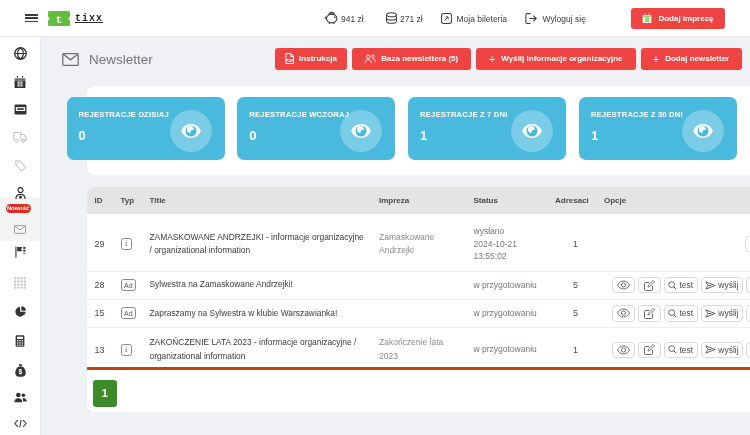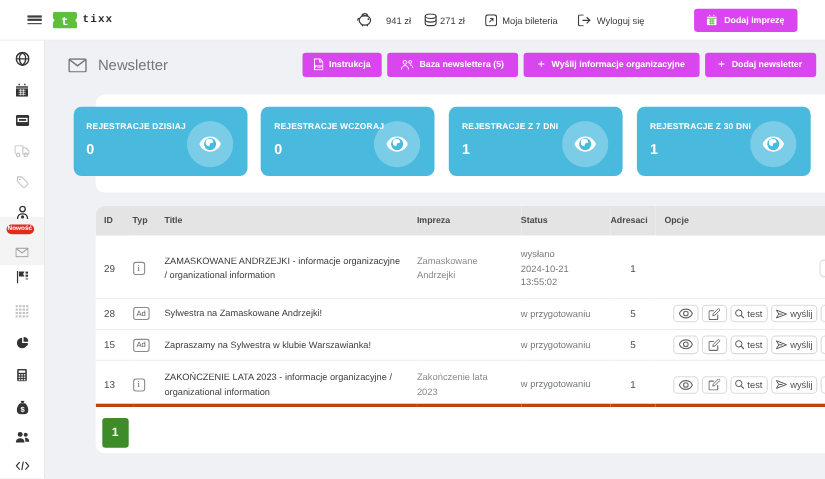--- a/index.html
+++ b/index.html
@@ -2,23 +2,23 @@
 <html><head>
 <meta charset="utf-8">
 <style>
   * { margin:0; padding:0; box-sizing:border-box; }
   html,body { width:750px; height:435px; }
   body { font-family:"Liberation Sans",sans-serif; background:#eff1f4; position:relative; overflow:hidden; }
   .abs { position:absolute; }
   
   #hdr { position:absolute; left:0; top:0; width:750px; height:37px; background:#fff; border-bottom:1px solid #e8eaec; }
   #burger div { width:13px; height:1.5px; background:#3c3c3c; margin-bottom:1.9px; }
-  #logotxt { font-family:"Liberation Mono",monospace; font-size:10px; letter-spacing:1px; color:#2c2c2c; font-weight:bold; }
+  #logotxt { font-family:"Liberation Mono",monospace; font-size:10px; letter-spacing:1px; color:#2c2c2c; font-weight:bold;text-decoration:underline; }
   .hnav { font-size:8.5px; color:#3b3b3b; }
-  .gbtn { background:#d946ef; color:#fff; font-weight:bold; border-radius:3px; display:flex; align-items:center; justify-content:center; }
+  .gbtn { background:#ef4444; color:#fff; font-weight:bold; border-radius:3px; display:flex; align-items:center; justify-content:center; }
   
   #side { position:absolute; left:0; top:37px; width:41px; height:398px; background:#fff; border-right:1px solid #e5e7e9; }
   .sic { position:absolute; left:0; width:40px; display:flex; justify-content:center; }
   
   .panel { position:absolute; background:#fff; border-radius:8px;margin-left:32px; }
   .card { position:absolute; width:158px; height:63px; background:#49b9de; border-radius:7px; color:#fff; }
   .card .lbl { position:absolute; left:12px; top:13px; font-size:7.7px; font-weight:bold; letter-spacing:.15px; }
   .card .num { position:absolute; left:12px; top:31.5px; font-size:13px; font-weight:bold; }
   .card .circ { position:absolute; left:103px; top:13px; width:42px; height:42px; border-radius:50%; background:rgba(255,255,255,.27); display:flex; align-items:center; justify-content:center; }
   
@@ -55,21 +55,21 @@
   <svg class="abs" style="left:324px;top:10.5px" width="15" height="14" viewBox="0 0 15 14">
     <g fill="none" stroke="#3c3c3c" stroke-width="1.1">
       <ellipse cx="7.7" cy="7.5" rx="5.2" ry="4.4"></ellipse>
       <path d="M5.1 3.5 C5.3 2.2 6.3 1.4 7.7 1.4 C9.1 1.4 10.1 2.2 10.3 3.5"></path>
       <path d="M4.7 3.4 H10.7"></path>
       <path d="M2.5 6 C1.5 5.8 0.9 6.7 1.3 7.7"></path>
       <path d="M5.4 11.7 V12.9 M10 11.7 V12.9"></path>
     </g>
     <circle cx="10.9" cy="6.4" r="0.8" fill="#3c3c3c"></circle>
   </svg>
-  <div class="abs hnav" style="left:351px;top:13.5px;">941 zł</div>
+  <div class="abs hnav" style="left:341px;top:13.5px;">941 zł</div>
 
   <svg class="abs" style="left:385px;top:11.5px" width="13" height="13" viewBox="0 0 14 14">
     <g fill="none" stroke="#3c3c3c" stroke-width="1.1">
       <ellipse cx="7" cy="3" rx="5.3" ry="2.2"></ellipse>
       <path d="M1.7 3 V6.5 C1.7 7.7 4.1 8.7 7 8.7 C9.9 8.7 12.3 7.7 12.3 6.5 V3"></path>
       <path d="M1.7 6.5 V10 C1.7 11.2 4.1 12.2 7 12.2 C9.9 12.2 12.3 11.2 12.3 10 V6.5"></path>
     </g>
   </svg>
   <div class="abs hnav" style="left:400px;top:13.5px;">271 zł</div>
 

